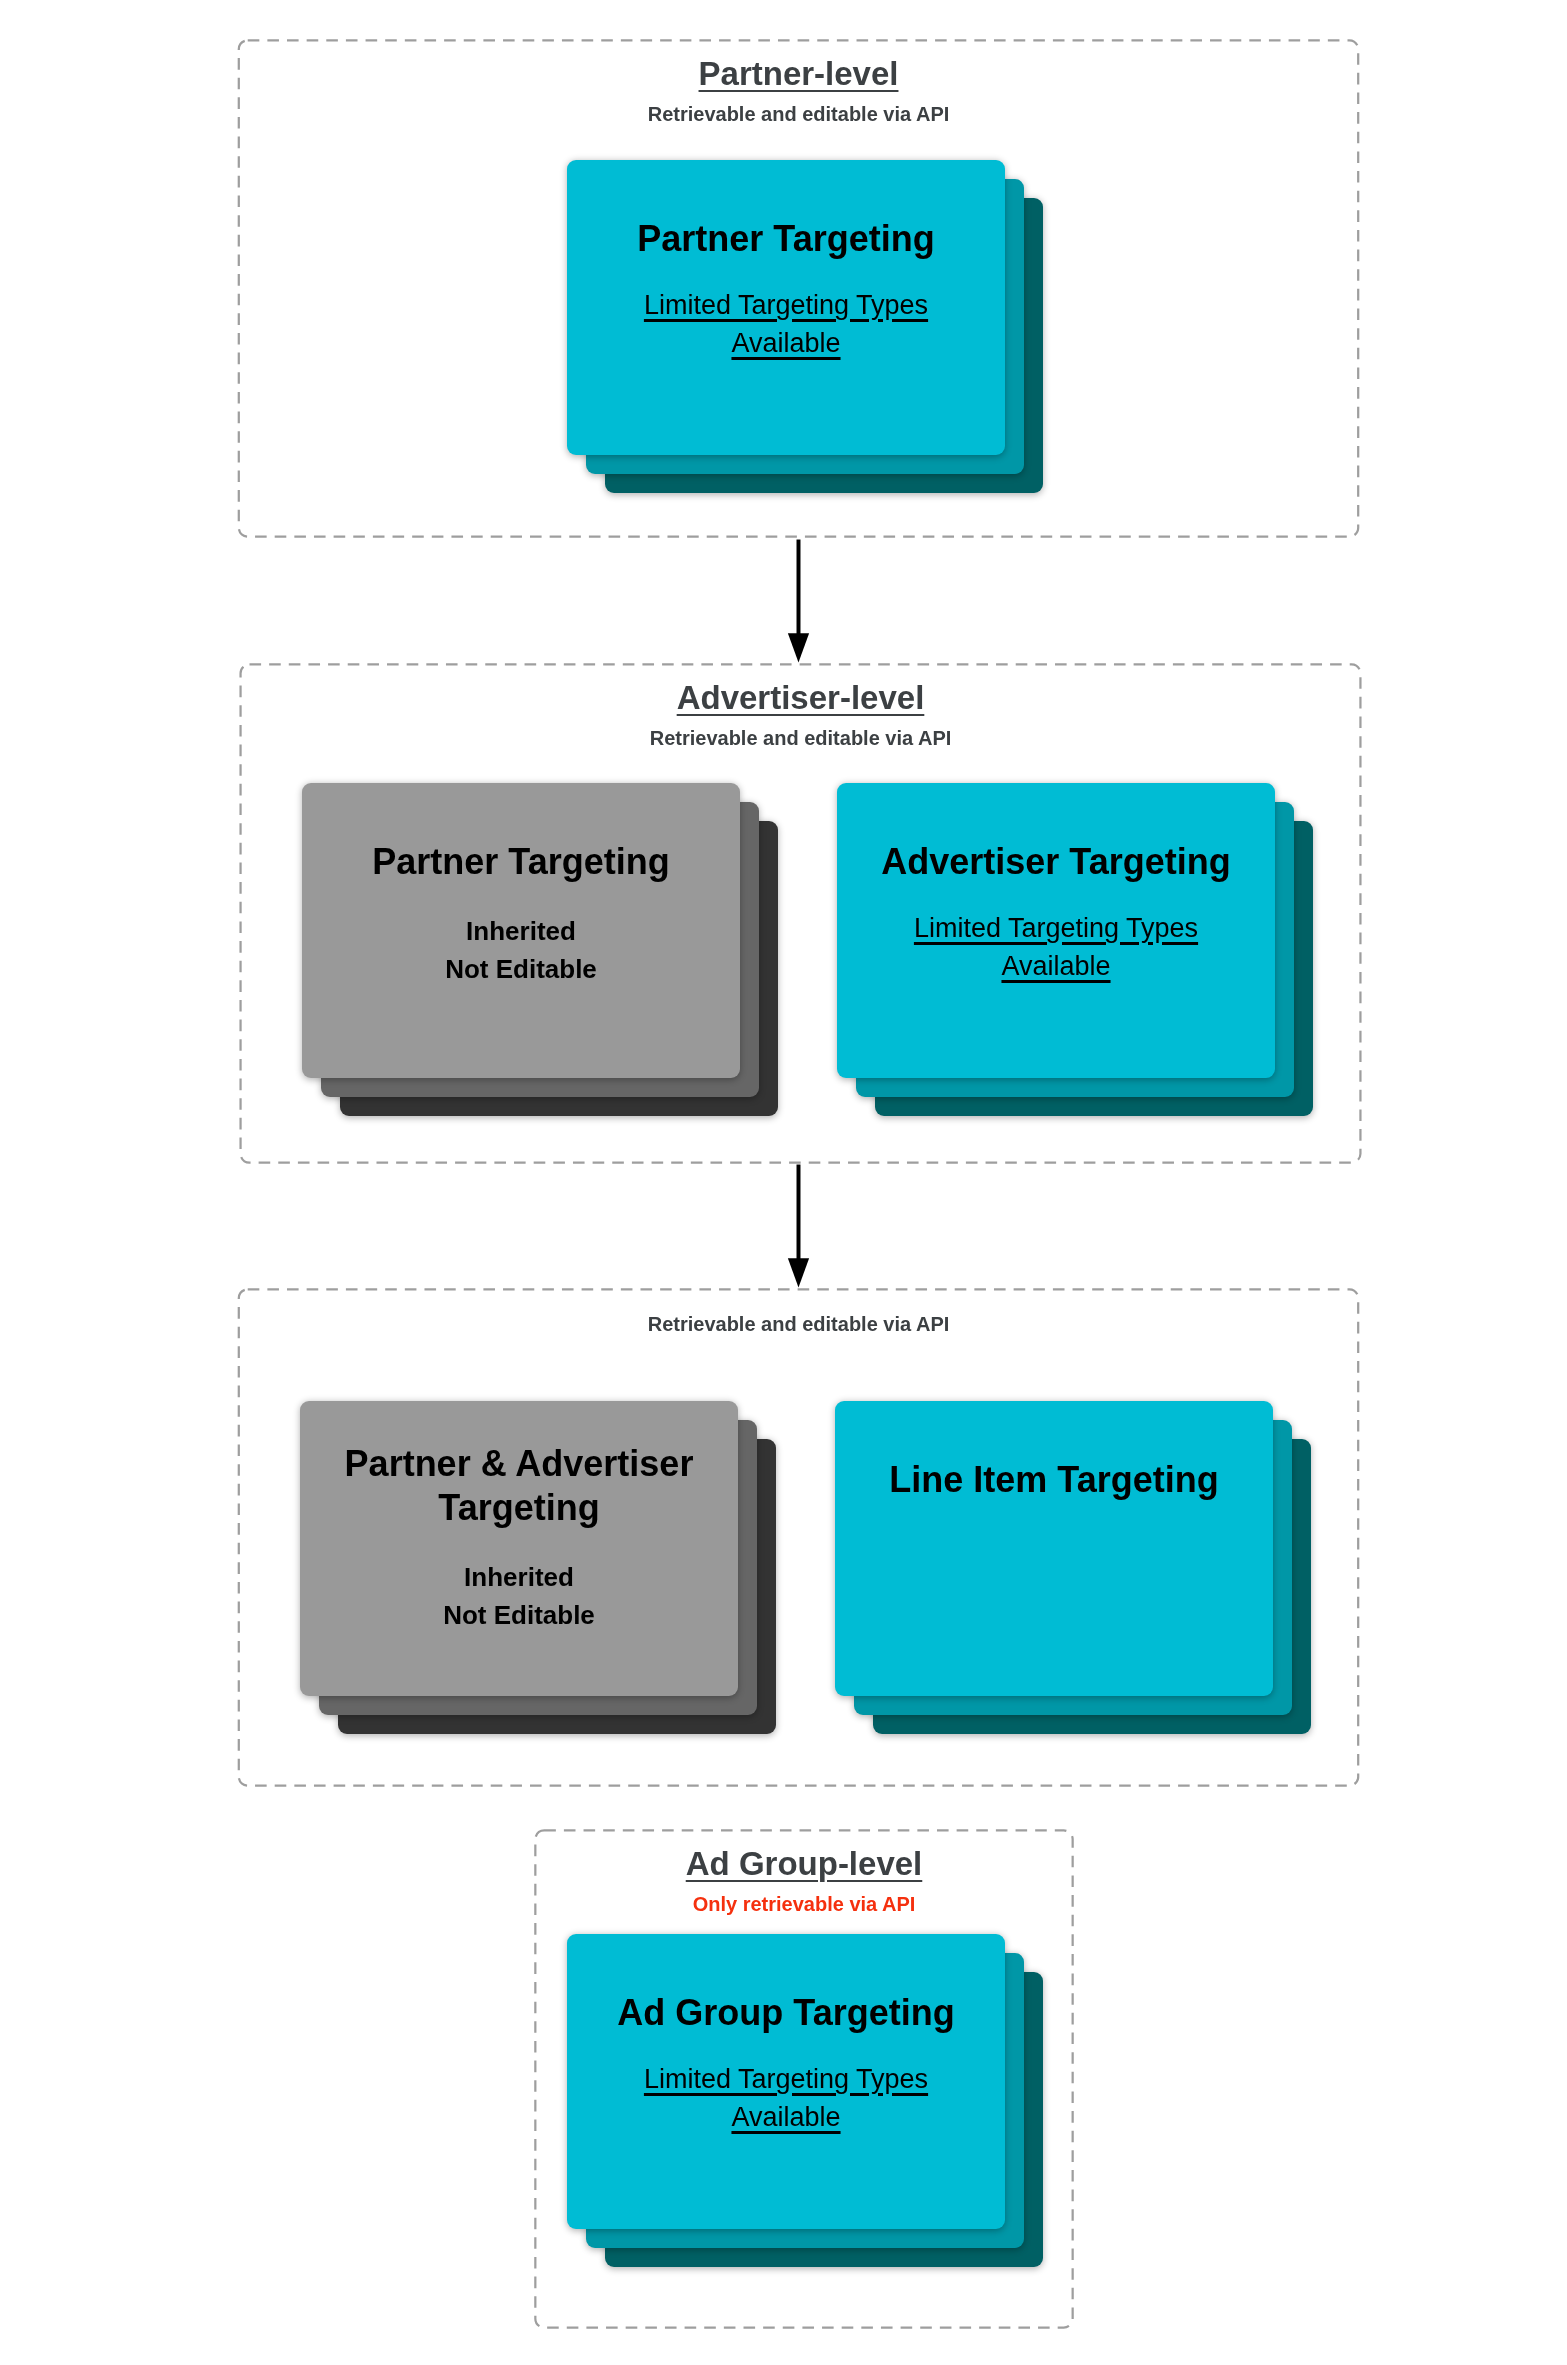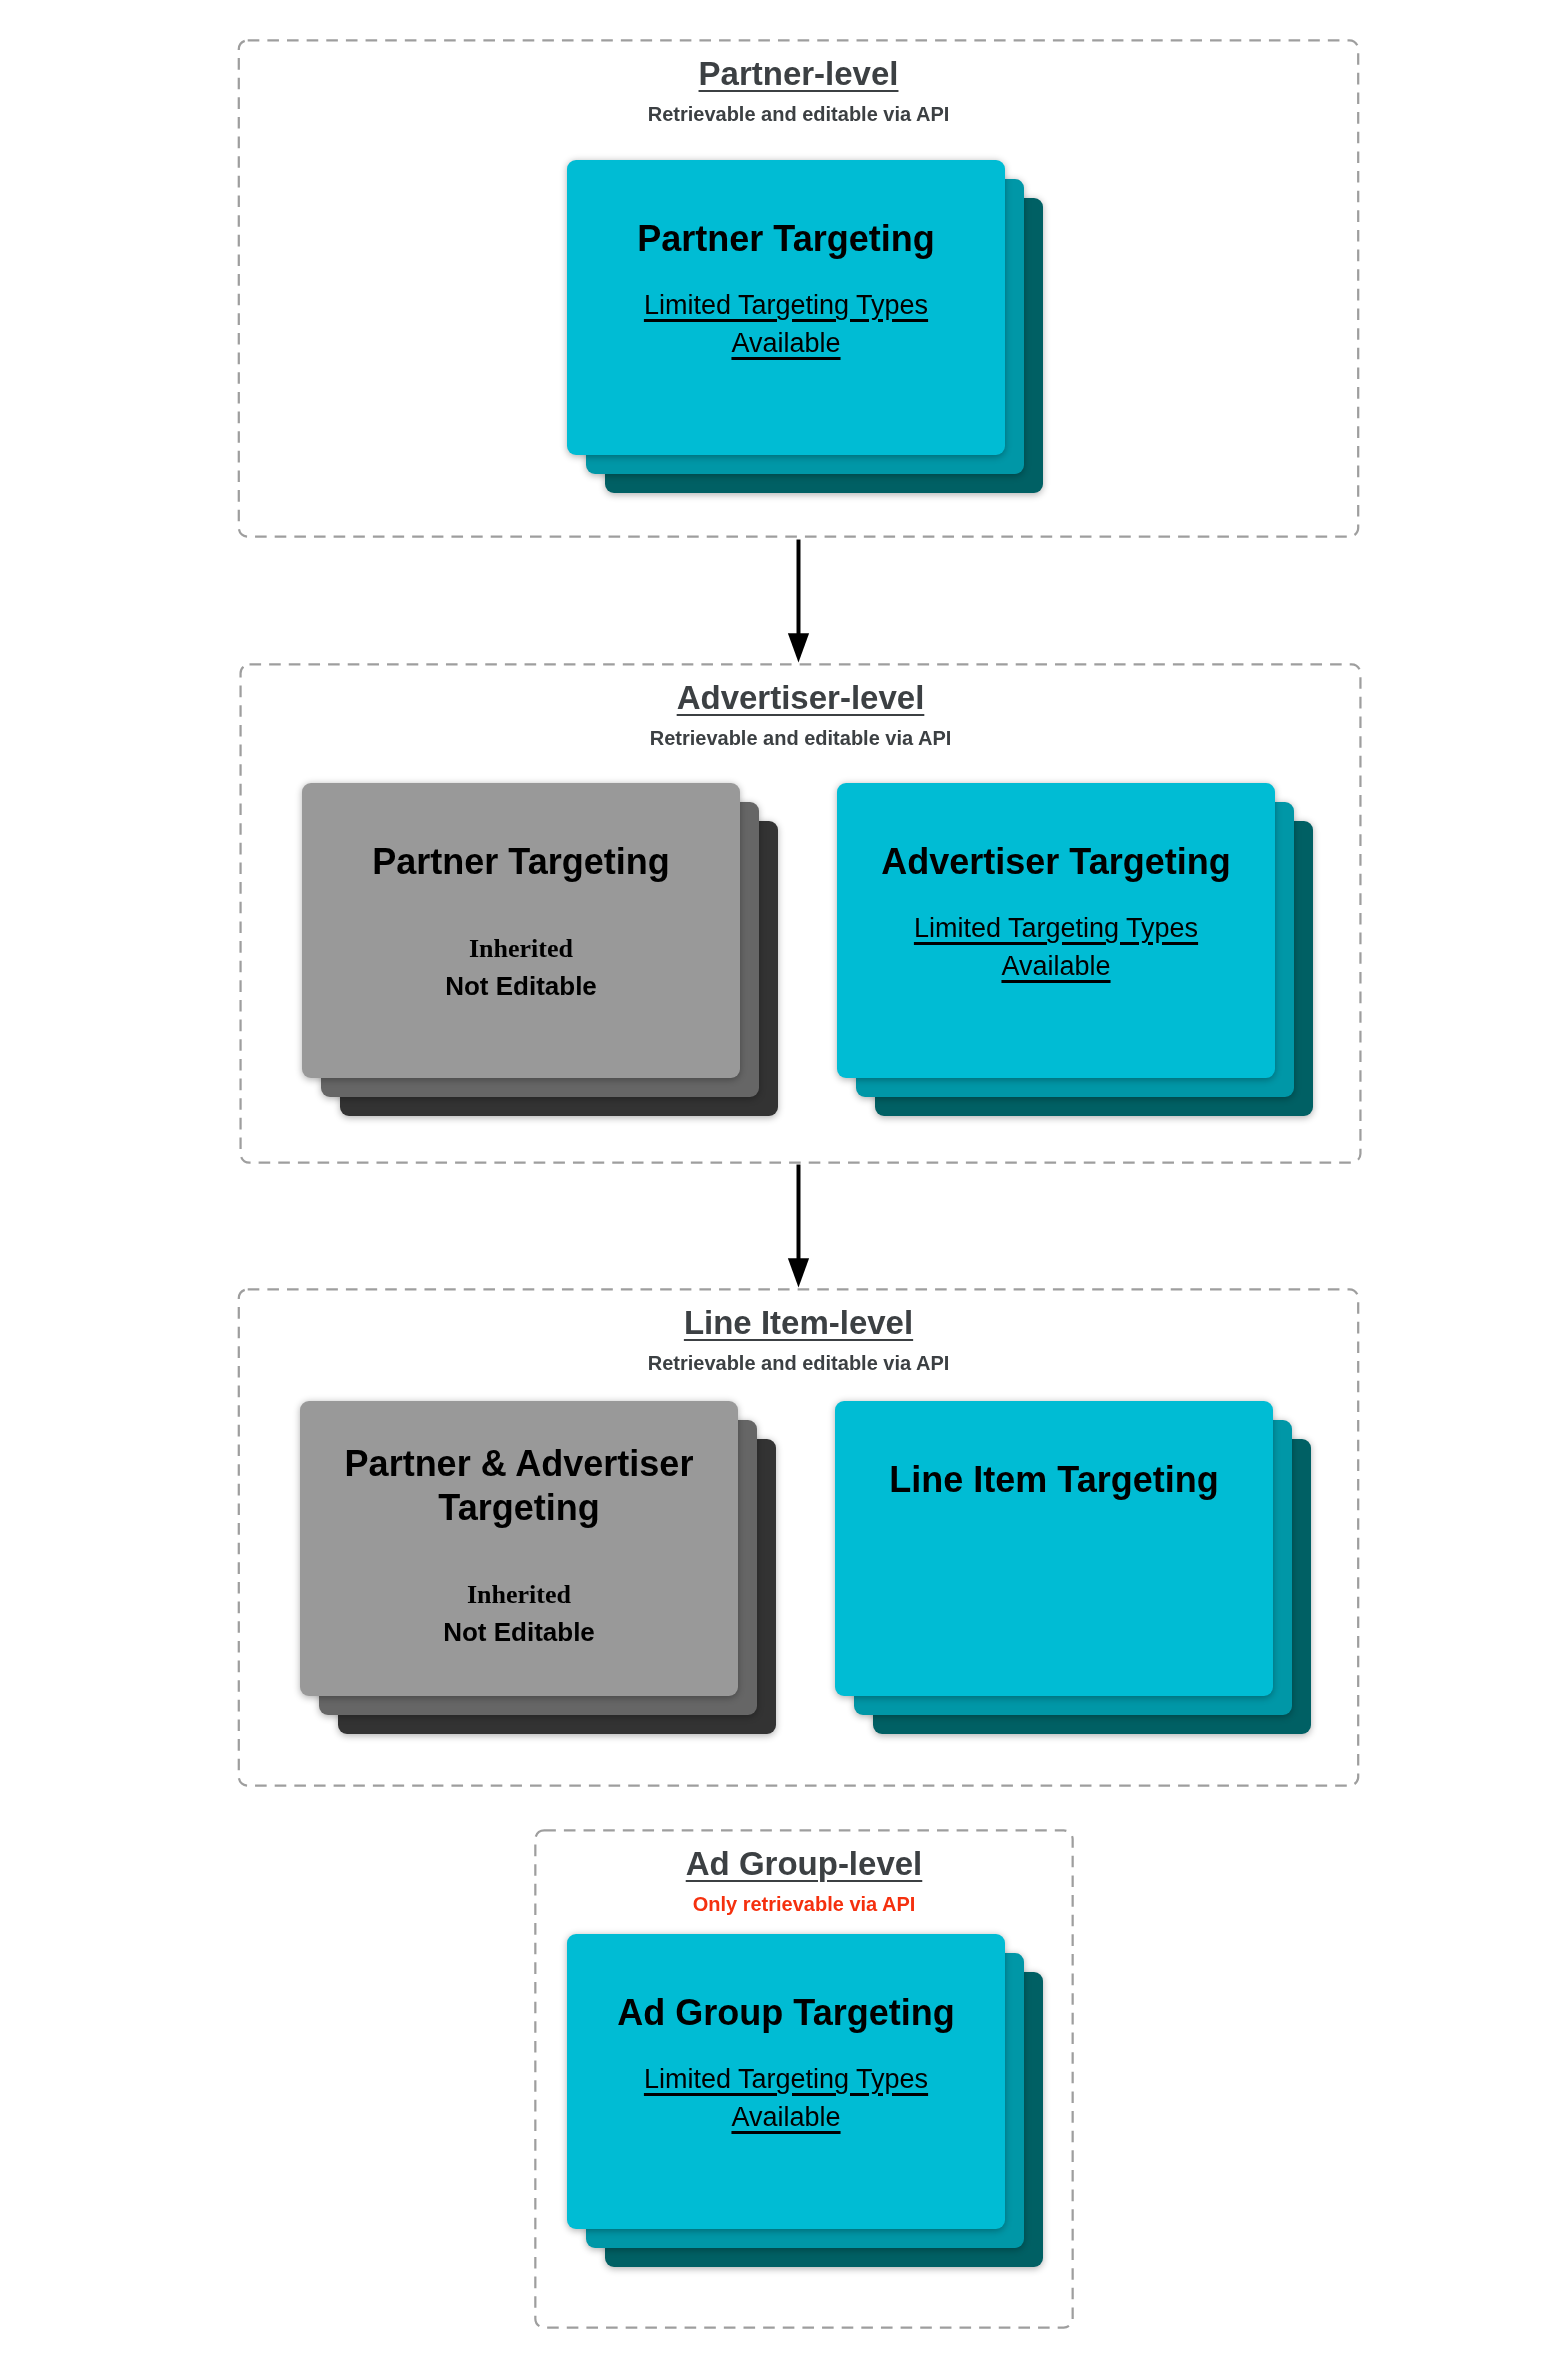--- a/index.html
+++ b/index.html
@@ -52,21 +52,21 @@
 
   .card-title { font-size: 36px; font-weight: 700; line-height: 1.22; max-width: 375px; }
   .card-sub {
     font-size: 27px; font-weight: 400; line-height: 1.42;
     margin-top: 25px; max-width: 341px;
     text-decoration: underline;
     text-decoration-thickness: 2.7px;
     text-underline-offset: 5.4px;
   }
   .card-note { font-size: 26px; font-weight: 700; line-height: 1.45; }
-  .card-note.first { margin-top: 46px; font-family: Liberation Serif, serif; }
+  .card-note.first { margin-top: 29px; }
 
   
   .arrow { position: absolute; width: 23px; height: 124px; }
 </style>
 </head>
 <body>
 
 <div class="section" style="left:237px; top:39px; width:1123px; height:499px;">
   <svg class="dash" width="1123" height="499" viewBox="0 0 1257 559">
     <rect x="1.5" y="1.5" width="1254" height="556" rx="10" fill="none" stroke="#9e9e9e" stroke-width="2.5" stroke-dasharray="13 9"></rect>
@@ -120,21 +120,20 @@
 <svg class="arrow" style="left:787px; top:1164px;" viewBox="0 0 26 139">
   <line x1="13" y1="0" x2="13" y2="110" stroke="#000000" stroke-width="4.5"></line>
   <polygon points="1,106 25,106 13,139" fill="#000000"></polygon>
 </svg>
 
 <div class="section" style="left:237px; top:1288px; width:1123px; height:499px;">
   <svg class="dash" width="1123" height="499" viewBox="0 0 1257 559">
     <rect x="1.5" y="1.5" width="1254" height="556" rx="10" fill="none" stroke="#9e9e9e" stroke-width="2.5" stroke-dasharray="13 9"></rect>
   </svg>
   <div class="sec-head">
-    <div class="sec-title">Line Item-level</div>
     <div class="sec-sub">Retrievable and editable via API</div>
   </div>
   <div class="stack gray" style="left:63px; top:113px;">
     <div class="layer l3"></div>
     <div class="layer l2"></div>
     <div class="layer l1 tall-title">
       <div class="card-title">Partner &amp; Advertiser Targeting</div>
       <div class="card-note first">Inherited</div>
       <div class="card-note">Not Editable</div>
     </div>

